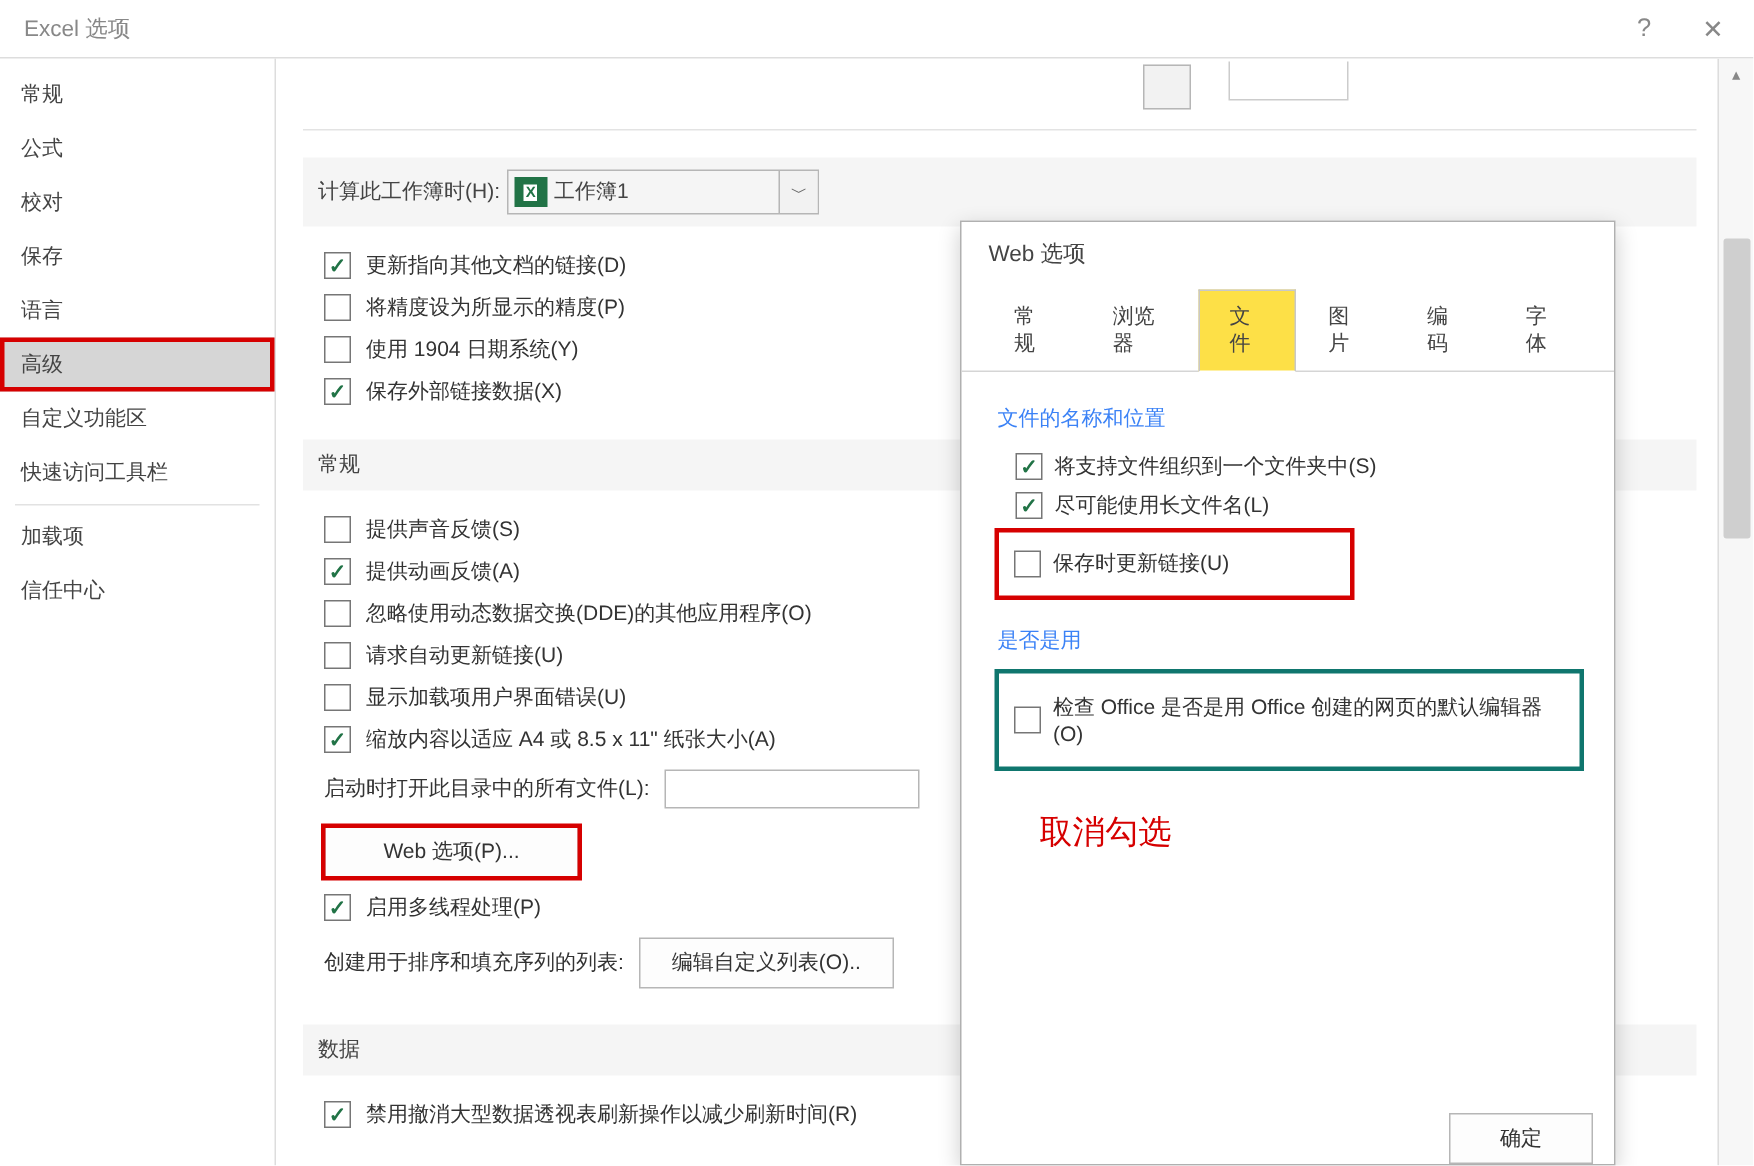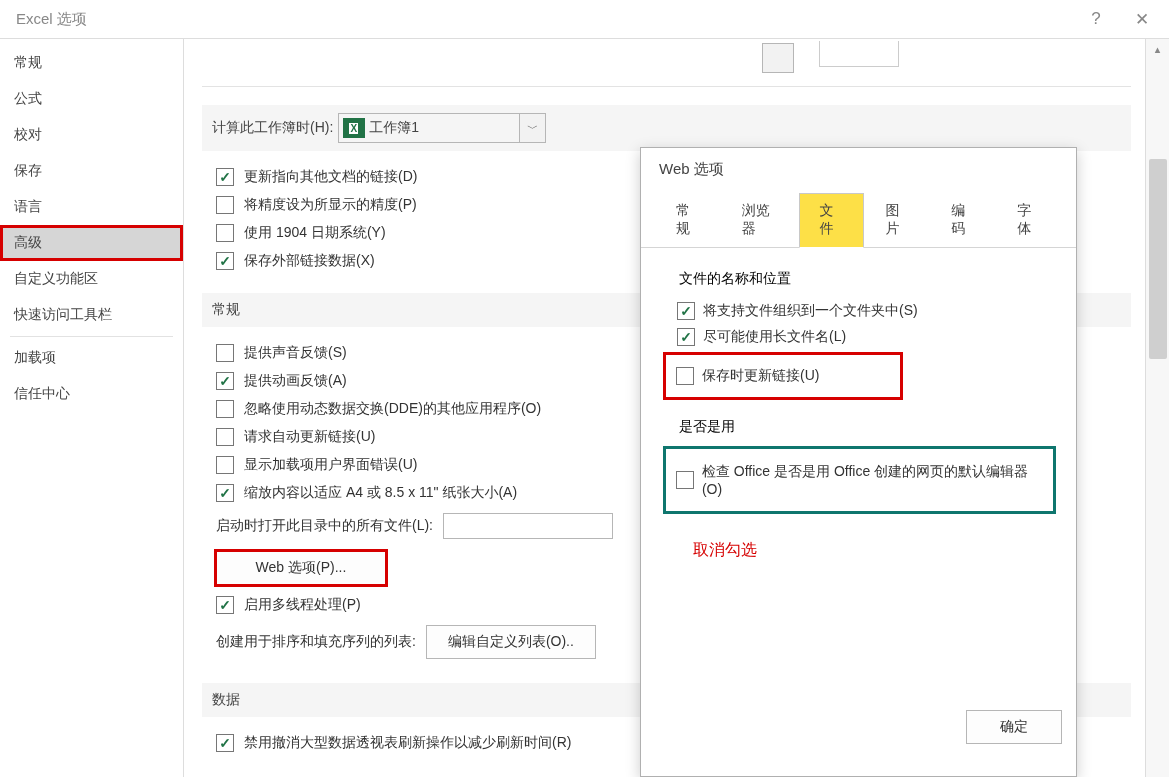--- a/index.html
+++ b/index.html
@@ -185,35 +185,35 @@
   }
   .webdlg .tab {
     padding:8px 20px 9px; color:#444;
     border:1px solid transparent; margin-bottom:-1px;
   }
   .webdlg .tab.active {
     border:1px solid #c8c8c8; border-bottom:1px solid #fff;
     background:#fde047;
   }
   .webdlg .pane { padding:16px 20px 10px 22px; position:relative; }
-  .grp-title { font-size:14px; color:#000000; margin:6px 0 10px 16px; }
+  .grp-title { font-size:14px; color:#3b82f6; margin:6px 0 10px 2px; }
   .wopt { display:flex; align-items:center; gap:8px; padding:4px 0 4px 14px; }
   .wopt .cb {
     width:18px; height:18px; border:1px solid #767676; background:#fff;
     display:flex;align-items:center;justify-content:center; color:#217346; font-size:14px; font-weight:bold;
   }
   .wopt .cb.checked::after{content:"✓";}
   .red-outline { border:3px solid #d60000; padding:8px 10px 8px 6px; margin-top:2px; width:240px; }
   .red-outline2 { border:3px solid #0f766e; padding:10px 6px; margin-top:4px; }
   .anno {
-    color:#d60000; font-size:16px; font-weight:500;
+    color:#d60000; font-size:22px; font-weight:500;
     margin:26px 0 0 30px;
   }
   .webdlg .footer {
-    position:absolute; right:14px; bottom:32px;padding-left:12px;
+    position:absolute; right:14px; bottom:0;padding-left:12px;
   }
 </style>
 </head>
 <body>
 
 <div class="titlebar">
   <span>Excel 选项</span>
   <div class="spacer"></div>
   <div class="tb-btn">
       <span>?</span>

